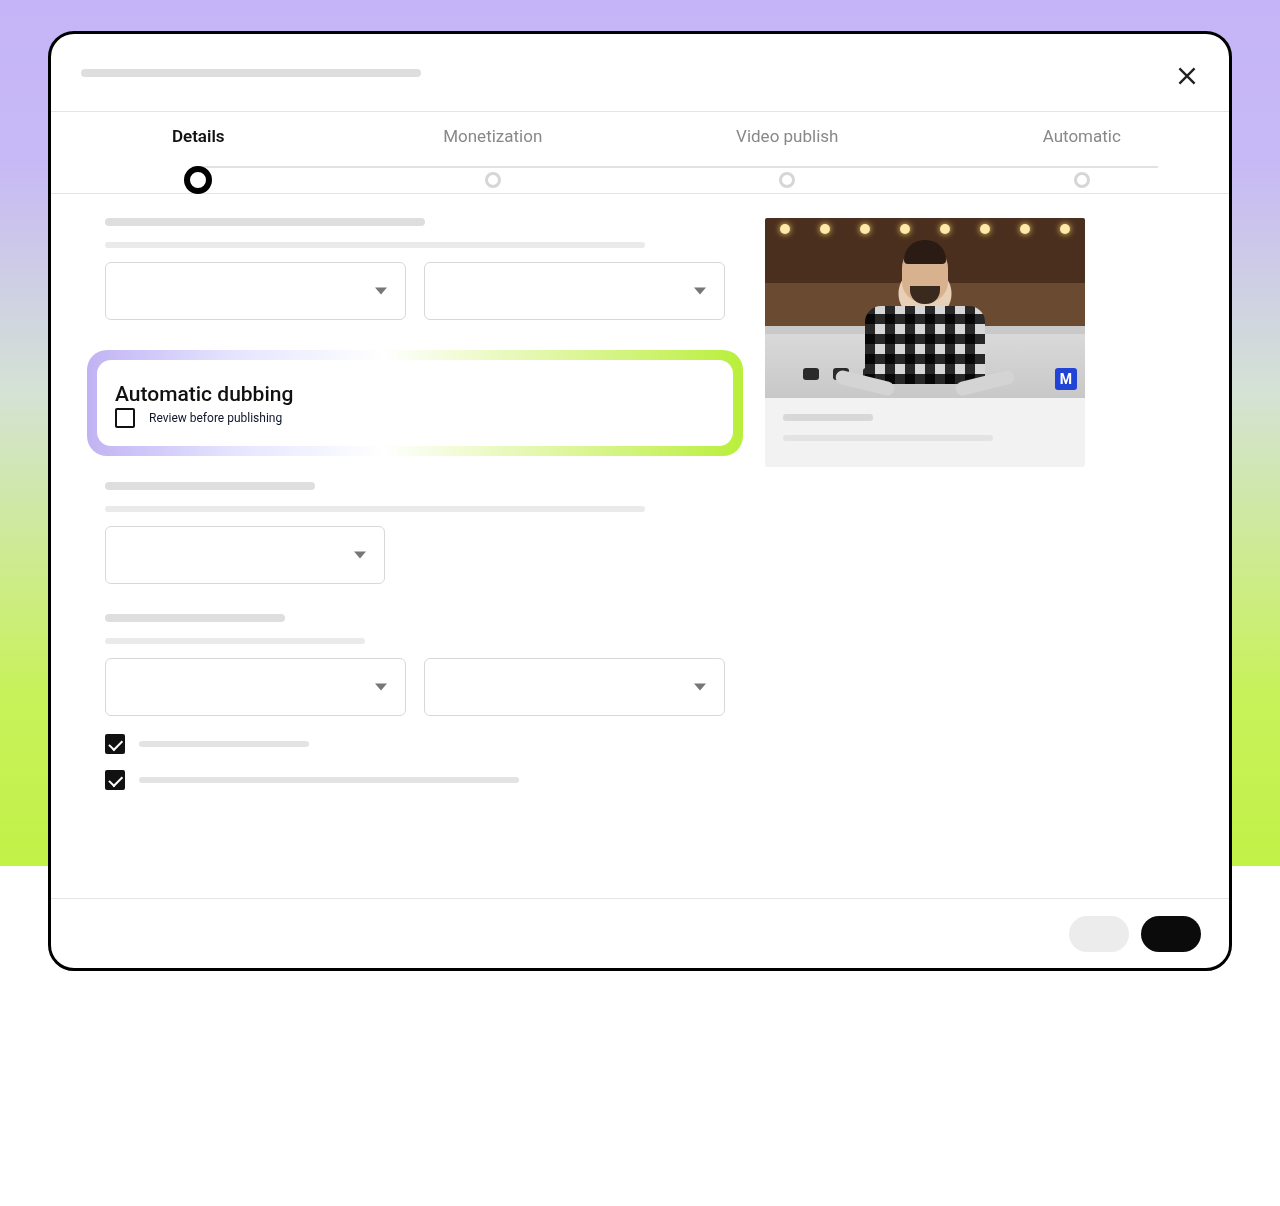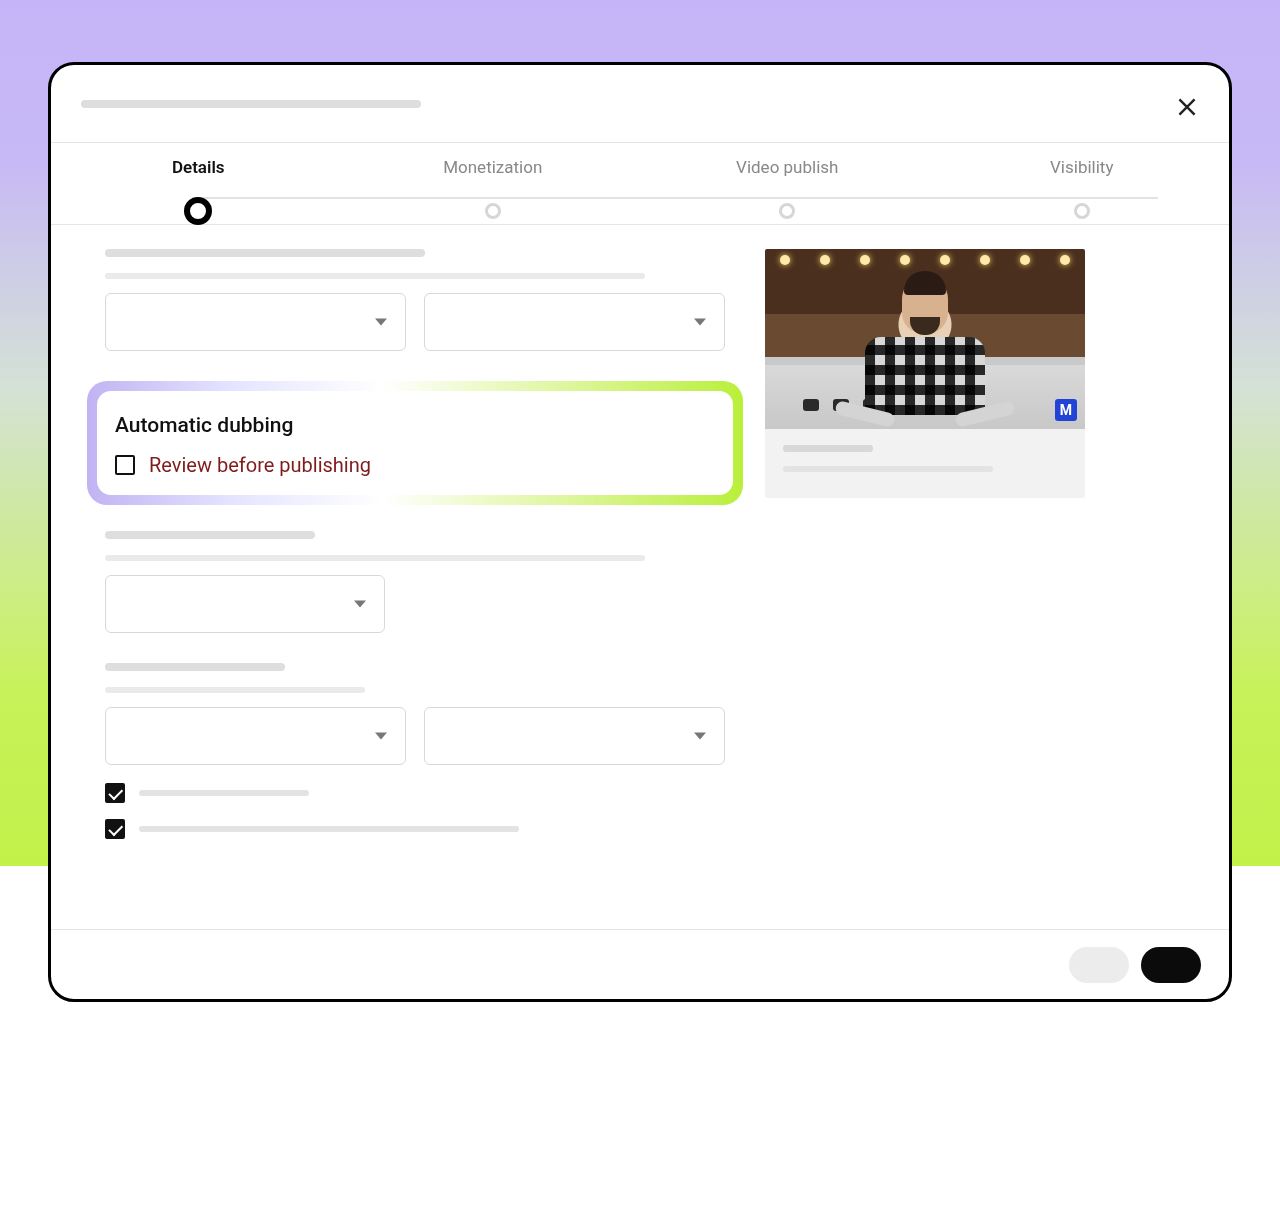--- a/index.html
+++ b/index.html
@@ -1,20 +1,20 @@
 <!DOCTYPE html>
 <html><head>
 <meta charset="utf-8">
 <style>
   * { box-sizing: border-box; margin: 0; padding: 0; }
   html, body { width: 1280px; height: 1206px; font-family: -apple-system, BlinkMacSystemFont, "Segoe UI", Roboto, Arial, sans-serif; }
   .bg {
     width: 1280px; height: 866px;
     background: linear-gradient(180deg, #c5b5f8 0%, #c7b8f6 18%, #d4e2d5 45%, #c8f25a 80%, #c2f148 100%);
-    padding: 62px 48px 120px 48px;
+    padding: 31px 48px 120px 48px;
   }
   .modal {
     width: 100%; height: 940px;
     background: #fff;
     border: 3px solid #000;
     border-radius: 26px;
     overflow: hidden;
     position: relative;
     display: flex; flex-direction: column;
   }
@@ -83,32 +83,32 @@
   }
   
   .highlight-wrap {
     padding: 10px; border-radius: 20px;
     background: linear-gradient(90deg, #c1b3f3 0%, #e4e4ff 22%, #ffffff 45%, #e2f7a8 70%, #b9ef3b 100%);
     margin: 6px -18px 26px -18px;
   }
   .highlight {
     background:#fff; border-radius:14px; padding: 22px 18px 18px 18px;
   }
-  .highlight h3 { font-size: 21px; font-weight:500; color:#111; margin-bottom:16px; }
+  .highlight h3 { font-size: 21px; font-weight:500; color:#111; margin-bottom:2px; }
   .highlight p { font-size: 14.5px; color:#7a7a7a; line-height:1.5; margin-bottom:16px; }
   .cb-row { display:flex; align-items:center; gap:14px; }
   .cb {
     width:20px; height:20px; border:2.5px solid #111; border-radius:2px; background:#fff; cursor:pointer;
     display:flex; align-items:center; justify-content:center;
   }
   .cb.checked { background:#111; }
   .cb.checked::after {
     content:""; width:6px; height:11px; border:solid #fff; border-width:0 2.5px 2.5px 0; transform: rotate(45deg) translateY(-1px);
   }
-  .cb-label { font-size:20px; color:#7f1d1d; }
+  .cb-label { font-size:12px; color:#0f172a; }
   .cb-label-ph { height:6px; background:#e3e3e3; border-radius:3px; }
   .section { margin-bottom: 26px; }
   
   .preview {
     width: 320px; background:#f2f2f2; border-radius:2px; overflow:hidden;
   }
   .thumb {
     width:100%; height:180px; position:relative;
     background:
       radial-gradient(circle at 50% 42%, #e8d0b6 0 26px, transparent 27px),
@@ -175,21 +175,21 @@
       </div>
       <div class="step">
         <span>Monetization</span>
         <div class="node"></div>
       </div>
       <div class="step">
         <span>Video publish</span>
         <div class="node"></div>
       </div>
       <div class="step">
-        <span>Visibility</span>
+        <span>Automatic</span>
         <div class="node"></div>
       </div>
     </div>
 
     <div class="body">
       <div class="left">
 
         <div class="section">
           <div class="ph sec-title-ph"></div>
           <div class="ph sec-sub-ph"></div>

